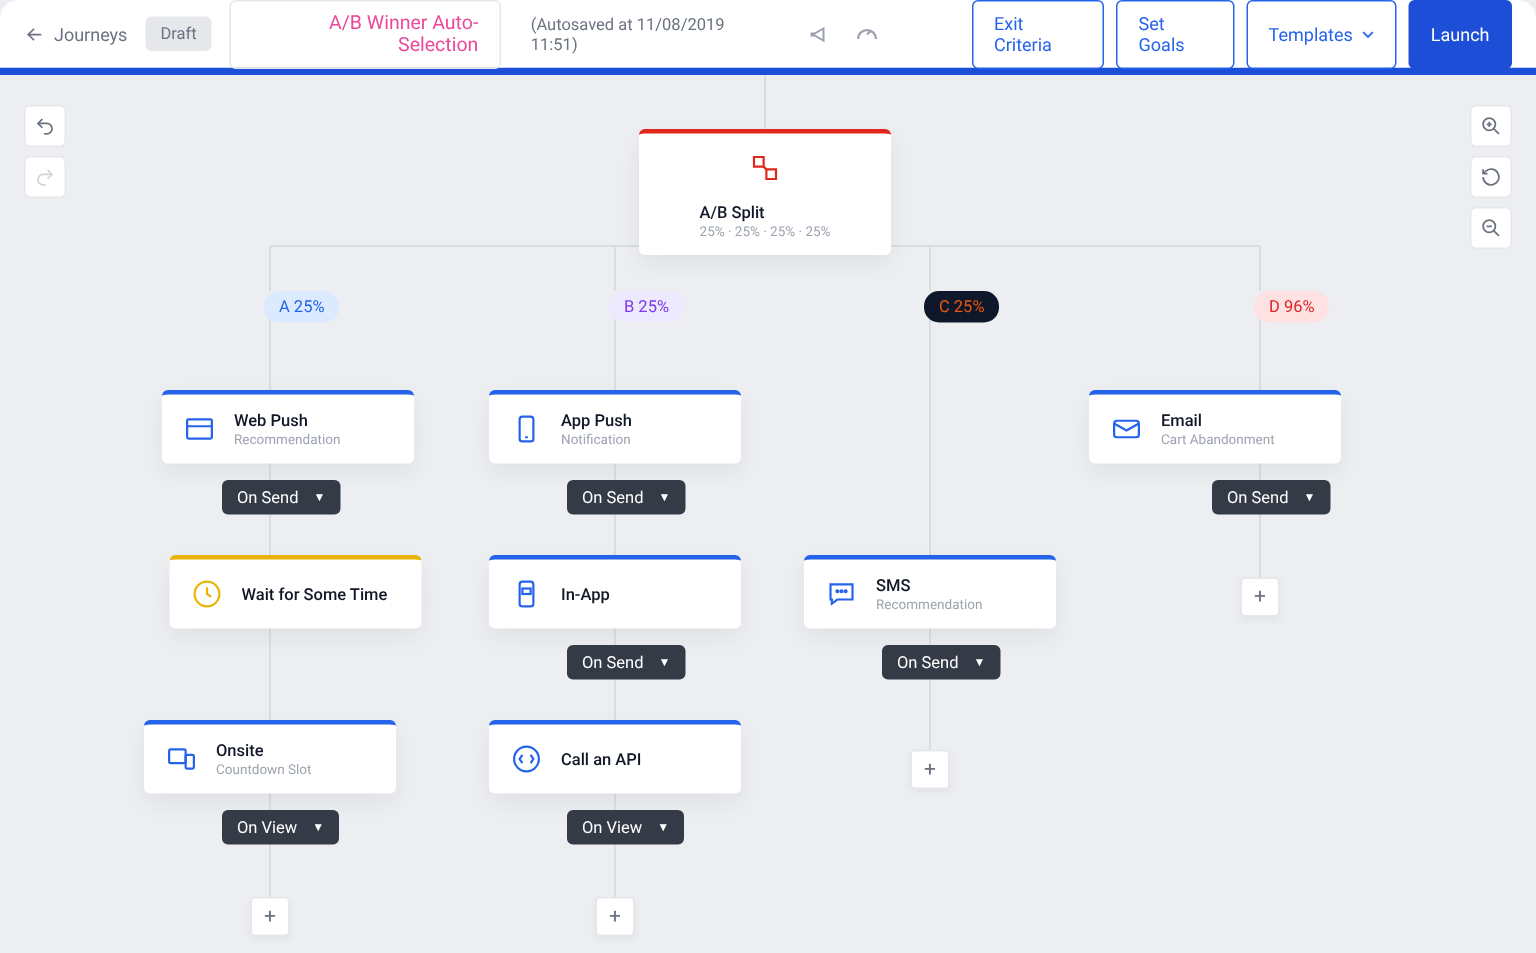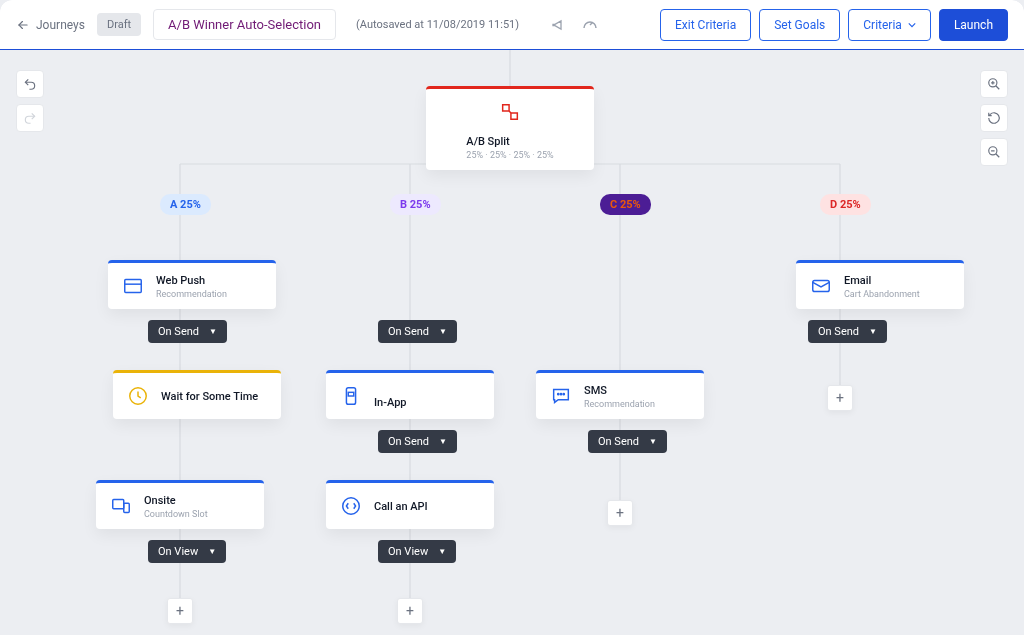--- a/index.html
+++ b/index.html
@@ -7,26 +7,26 @@
   body { background: #eceef2; border-radius: 12px; }
 
   
   .header {
     height: 50px;
     background: #fff;
     display: flex;
     align-items: center;
     padding: 0 16px;
     border-radius: 12px 12px 0 0;
-    border-bottom: 1px solid #1d4ed8;
+    border-bottom: 5px solid #1d4ed8;
     gap: 12px;
   }
   .back-link { display: flex; align-items: center; gap: 6px; color: #6b7280; font-size: 12px; cursor: pointer; }
   .badge-draft { background: #e5e7eb; color: #6b7280; font-size: 11px; padding: 5px 10px; border-radius: 4px; }
-  .title-box { border: 1px solid #e5e7eb; border-radius: 4px; padding: 7px 14px; font-size: 13px; color: #701a75; text-align: right; }
+  .title-box { border: 1px solid #e5e7eb; border-radius: 4px; padding: 7px 14px; font-size: 13px; color: #ec4899; text-align: right; }
   .autosave { color: #6b7280; font-size: 11px; margin-left: 8px; }
   .header-spacer { flex: 1; }
   .header-icons { display: flex; gap: 14px; align-items: center; color: #9ca3af; }
   .header-buttons { display: flex; gap: 8px; margin-left: 12px; padding-left: 37px; }
   .btn { font-size: 12px; padding: 8px 14px; border-radius: 4px; cursor: pointer; border: 1px solid #2563eb; background: #fff; color: #2563eb; display: flex; align-items: center; gap: 6px; }
   .btn-primary { background: #1d4ed8; color: #fff; border-color: #1d4ed8; }
 
   
   .canvas {
     position: relative;
@@ -62,25 +62,26 @@
   .node.red-top { border-top-color: #e1261c; }
   .node.yellow-top { border-top-color: #eab308; }
   .node .icon-box { width: 26px; height: 26px; display:flex; align-items:center; justify-content:center; }
   .node .txt { display: flex; flex-direction: column; gap: 2px; }
   .node .title { font-size: 11px; color: #111827; font-weight: 500; }
   .node .sub { font-size: 9px; color: #9ca3af; font-weight: 400; }
 
   .branch-label {
     position: absolute;
     font-size: 11px; padding: 4px 10px; border-radius: 10px;
-    font-weight: 700;
+    font-weight: 400;
+    margin-left: 16px;
   }
   .bl-a { background: #dbeafe; color: #2563eb; }
   .bl-b { background: #ede9fe; color: #7c3aed; }
-  .bl-c { background: #4c1d95; color: #ea580c; }
+  .bl-c { background: #0f172a; color: #ea580c; }
   .bl-d { background: #fee2e2; color: #dc2626; }
 
   .pill {
     position: absolute;
     background: #343a46; color: #fff; font-size: 11px;
     padding: 5px 10px; border-radius: 4px;
     display: flex; align-items: center; gap: 10px;
     cursor: pointer;
   }
   .pill .caret { font-size: 8px; }
@@ -118,21 +119,21 @@
       </svg>
     <svg width="18" height="18" viewBox="0 0 24 24" fill="none" stroke="#9ca3af" stroke-width="2">
         <path d="M4 16a8 8 0 0 1 16 0"></path>
         <path d="M12 12l3-3"></path>
       </svg>
   </div>
   <div class="header-buttons">
     <div class="btn">Exit Criteria</div>
     <div class="btn">Set Goals</div>
     <div class="btn">
-      <span>Criteria</span>
+      <span>Templates</span>
       <svg width="8" height="8" viewBox="0 0 10 6">
           <path d="M1 1l4 4 4-4" stroke="#2563eb" stroke-width="1.5" fill="none"></path>
         </svg>
     </div>
     <div class="btn btn-primary">Launch</div>
   </div>
 </div>
 
 <div class="canvas">
 
@@ -203,21 +204,21 @@
     </div>
     <div class="txt">
       <div class="title">A/B Split</div>
       <div class="sub">25% · 25% · 25% · 25%</div>
     </div>
   </div>
 
   <div class="branch-label bl-a" style="left:160px; top:144px;">A 25%</div>
   <div class="branch-label bl-b" style="left:390px; top:144px;">B 25%</div>
   <div class="branch-label bl-c" style="left:600px; top:144px;">C 25%</div>
-  <div class="branch-label bl-d" style="left:820px; top:144px;">D 25%</div>
+  <div class="branch-label bl-d" style="left:820px; top:144px;">D 96%</div>
 
   <div class="node" style="left:108px; top:210px;">
     <div class="icon-box">
       <svg width="22" height="22" viewBox="0 0 24 24" fill="none" stroke="#2563eb" stroke-width="1.6">
           <rect x="3" y="5" width="18" height="14" rx="1"></rect>
           <line x1="3" y1="10" x2="21" y2="10"></line>
         </svg>
     </div>
     <div class="txt">
       <div class="title">Web Push</div>
@@ -252,26 +253,38 @@
       <div class="title">Onsite</div>
       <div class="sub">Countdown Slot</div>
     </div>
   </div>
   <div class="pill" style="left:148px; top:490px;">
     <span>On View</span>
       <span class="caret">▼</span>
   </div>
   <div class="add-btn" style="left:167px; top:548px;">+</div>
 
+  <div class="node" style="left:326px; top:210px;">
+    <div class="icon-box">
+      <svg width="22" height="22" viewBox="0 0 24 24" fill="none" stroke="#2563eb" stroke-width="1.6">
+          <rect x="7" y="3" width="10" height="18" rx="2"></rect>
+          <line x1="11" y1="18" x2="13" y2="18"></line>
+        </svg>
+    </div>
+    <div class="txt">
+      <div class="title">App Push</div>
+      <div class="sub">Notification</div>
+    </div>
+  </div>
   <div class="pill" style="left:378px; top:270px;">
     <span>On Send</span>
       <span class="caret">▼</span>
   </div>
 
-  <div class="node" style="left:326px; top:320px;align-items:flex-end;">
+  <div class="node" style="left:326px; top:320px;">
     <div class="icon-box">
       <svg width="22" height="22" viewBox="0 0 24 24" fill="none" stroke="#2563eb" stroke-width="1.6">
           <rect x="7" y="3" width="10" height="18" rx="2"></rect>
           <rect x="9" y="8" width="6" height="4"></rect>
         </svg>
     </div>
     <div class="txt">
       <div class="title">In-App</div>
     </div>
   </div>
@@ -311,21 +324,21 @@
       <div class="title">SMS</div>
       <div class="sub">Recommendation</div>
     </div>
   </div>
   <div class="pill" style="left:588px; top:380px;">
     <span>On Send</span>
       <span class="caret">▼</span>
   </div>
   <div class="add-btn" style="left:607px; top:450px;">+</div>
 
-  <div class="node" style="left:796px; top:210px;">
+  <div class="node" style="left:726px; top:210px;">
     <div class="icon-box">
       <svg width="22" height="22" viewBox="0 0 24 24" fill="none" stroke="#2563eb" stroke-width="1.6">
           <rect x="3" y="6" width="18" height="12" rx="2"></rect>
           <path d="M3 8l9 5 9-5"></path>
         </svg>
     </div>
     <div class="txt">
       <div class="title">Email</div>
       <div class="sub">Cart Abandonment</div>
     </div>

